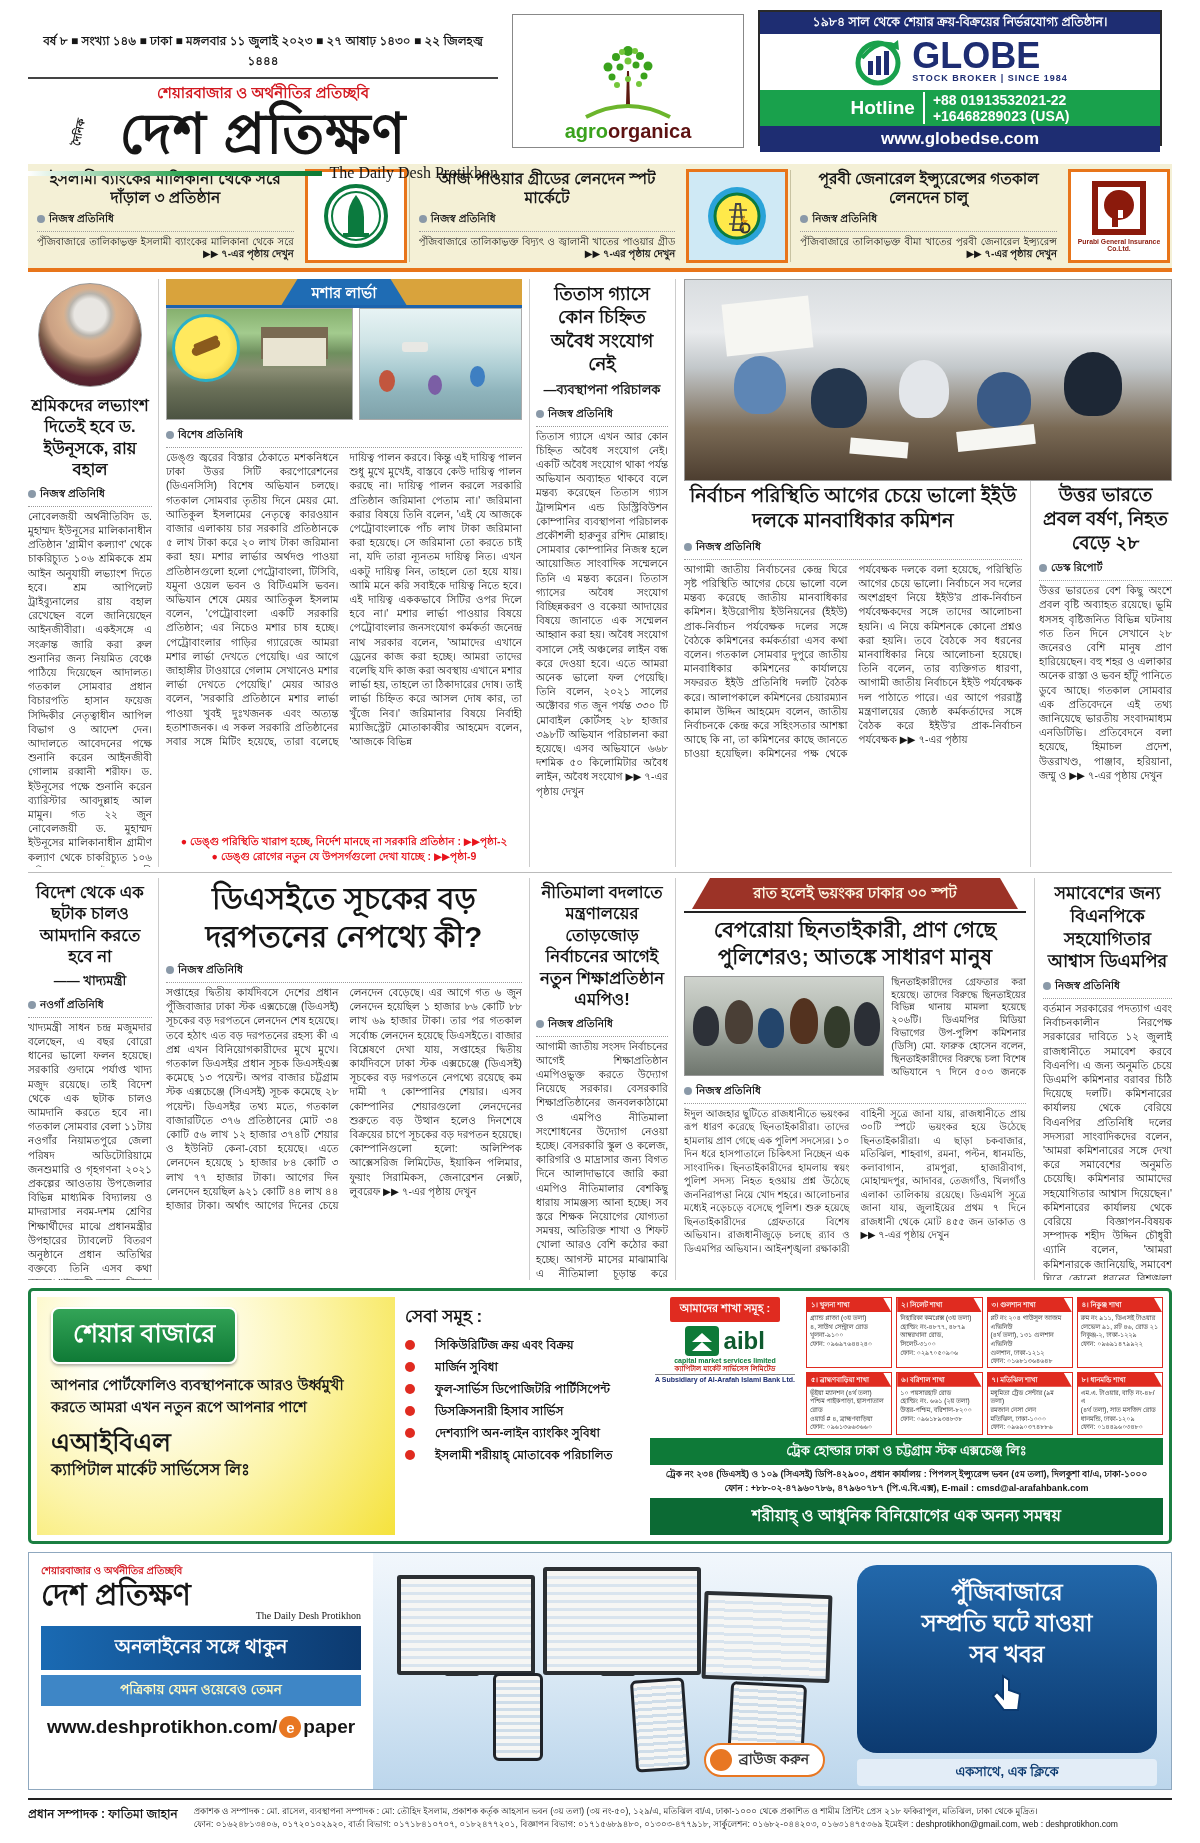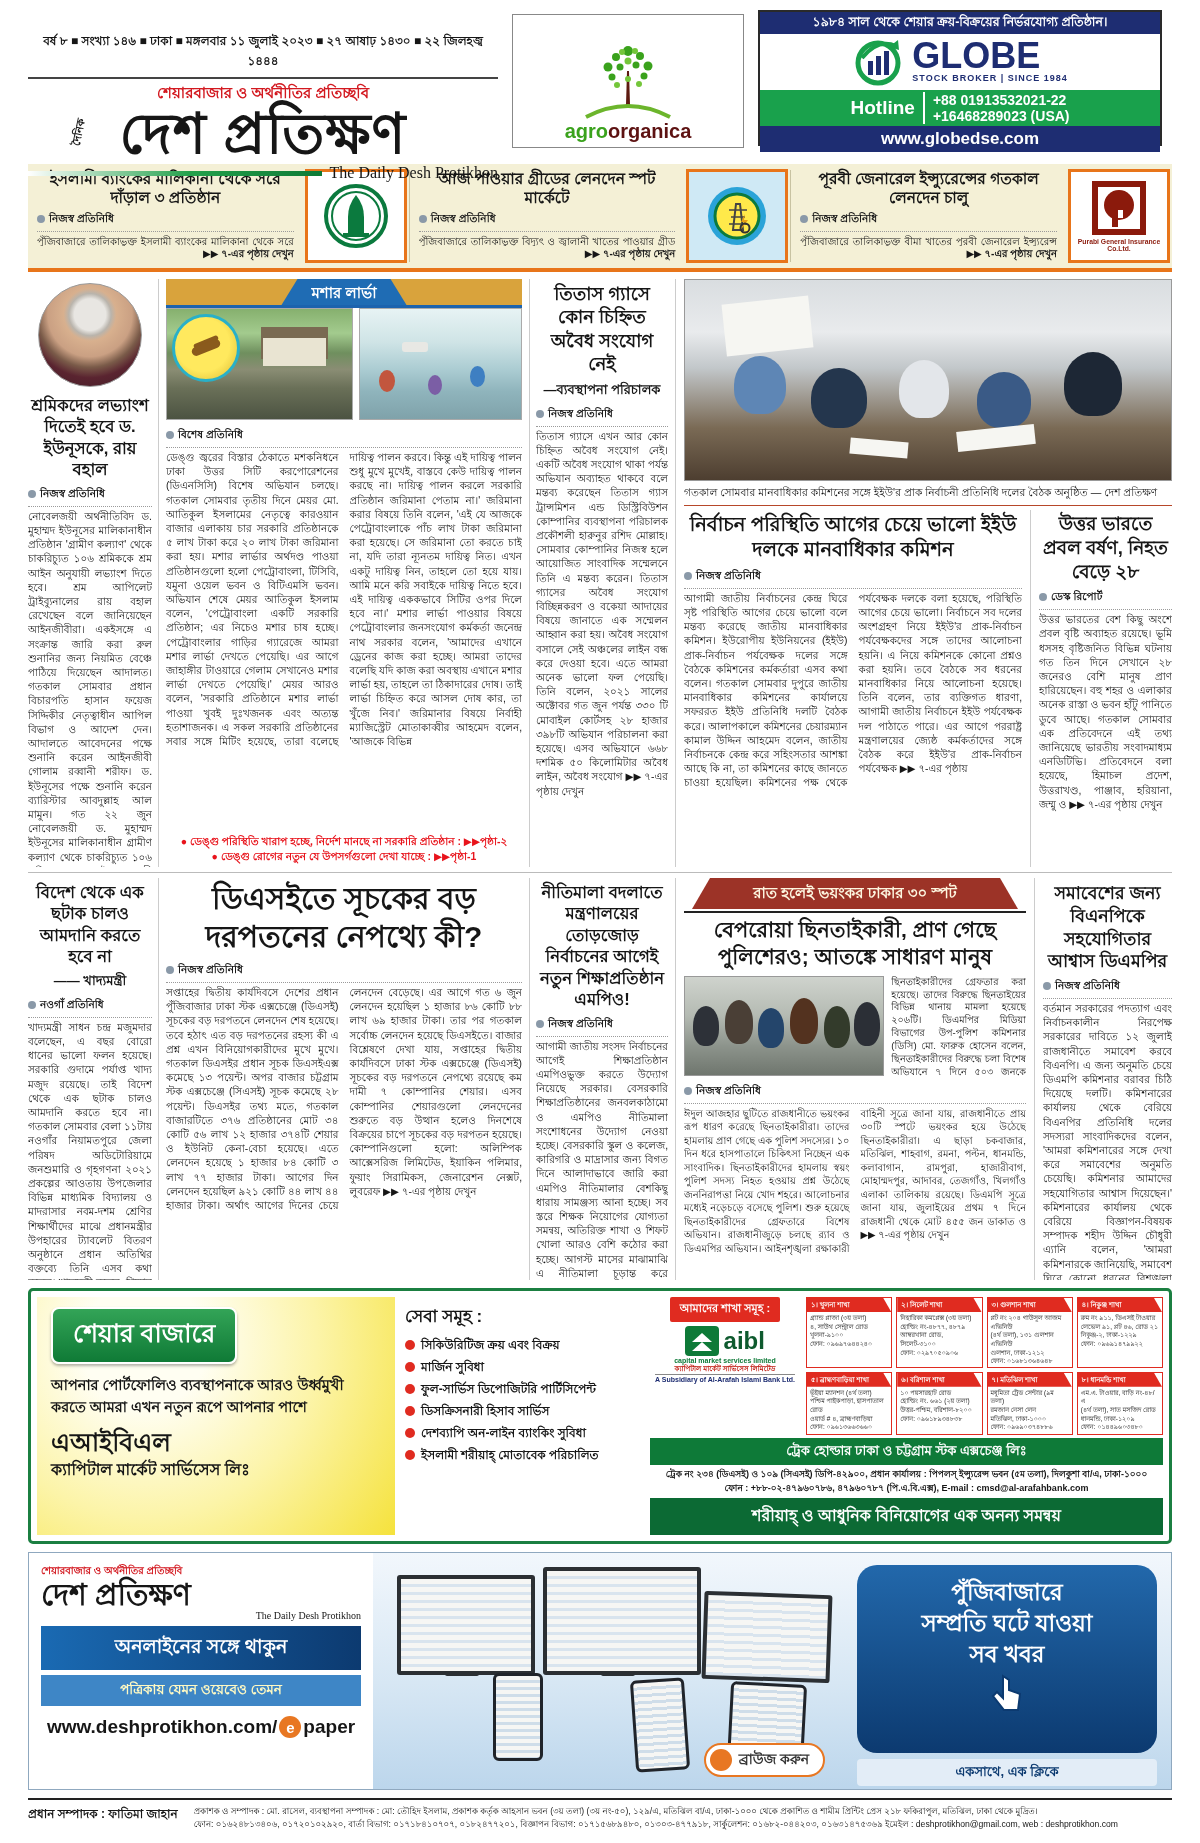--- a/index.html
+++ b/index.html
@@ -89,21 +89,21 @@
   .side-note{flex:1;font-size:9.6px;line-height:1.35;text-align:justify;overflow:hidden}
   
   .aibl{height:238px;border:3px solid #1b7f41;border-radius:5px;display:flex;margin-top:8px;padding:6px;gap:10px;background:#fff}
   .aibl-left{width:330px;background:radial-gradient(circle at 30% 20%,#fffef2 0 20%,#fcf4a8 55%,#f5e23c 100%);padding:10px 14px;display:flex;flex-direction:column}
   .share-box{align-self:flex-start;background:linear-gradient(180deg,#33a457,#0f7a36);color:#fff;font-size:25px;font-weight:800;padding:5px 20px;border-radius:8px;border:2px solid #fff;box-shadow:0 2px 3px rgba(0,0,0,.3)}
   .pitch{font-size:14.5px;font-weight:bold;line-height:1.55;margin:10px 0 8px}
   .aibl-brand{font-size:25px;font-weight:800;line-height:1.2}
   .aibl-brand2{font-size:16px;font-weight:bold}
   .services{width:235px;padding-top:6px}
   .svc-title{font-size:17px;font-weight:bold;}
-  .svc{font-size:12px;font-weight:bold;margin:7px 0;display:flex;gap:6px;align-items:flex-start;line-height:1.25}
+  .svc{font-size:12px;font-weight:bold;margin:7px 0;display:flex;gap:20px;align-items:flex-start;line-height:1.25}
   .rb{width:10px;height:10px;border-radius:50%;background:#e02b20;flex-shrink:0;margin-top:2px}
   .aibl-right{flex:1;display:flex;flex-direction:column;gap:3px}
   .ar-top{display:flex;gap:6px;flex:1;min-height:0}
   .ar-left{width:150px;display:flex;flex-direction:column;align-items:center}
   .branches-label{background:#e02b20;color:#fff;font-size:11px;font-weight:bold;padding:3px 10px;border-radius:2px;margin-bottom:4px;white-space:nowrap}
   .aibl-logo{text-align:center;line-height:1.1}
   .logo-mark{width:34px;height:30px;background:#0e7a38;border-radius:4px;margin:0 auto 1px;position:relative}
   .logo-mark:before{content:"";position:absolute;left:7px;top:7px;border-left:10px solid transparent;border-right:10px solid transparent;border-bottom:9px solid #fff}
   .logo-mark:after{content:"";position:absolute;left:7px;top:16px;border-left:10px solid transparent;border-right:10px solid transparent;border-bottom:9px solid #fff}
   .aibl-word{font-size:24px;font-weight:bold;color:#0e5a2e;display:inline-block;vertical-align:middle}
@@ -286,21 +286,21 @@
           <div class="blob" style="left:12%;top:55%;width:16px;height:22px;background:#c2563e"></div>
           <div class="blob" style="left:42%;top:60%;width:14px;height:20px;background:#7b5ea5"></div>
           <div class="blob" style="left:68%;top:52%;width:15px;height:21px;background:#3e7fc2"></div>
           <div class="blob" style="left:26%;top:30%;width:26px;height:10px;background:#e8e8e4;border-radius:3px"></div>
         </div>
       </div>
       <div class="by" style="margin-top:4px"><span class="dot"></span><span>বিশেষ প্রতিনিধি</span></div>
       <div class="bd two-col" style="flex:1">ডেঙ্গু জ্বরের বিস্তার ঠেকাতে মশকনিধনে ঢাকা উত্তর সিটি করপোরেশনের (ডিএনসিসি) বিশেষ অভিযান চলছে। গতকাল সোমবার তৃতীয় দিনে মেয়র মো. আতিকুল ইসলামের নেতৃত্বে কারওয়ান বাজার এলাকায় চার সরকারি প্রতিষ্ঠানকে ৫ লাখ টাকা করে ২০ লাখ টাকা জরিমানা করা হয়। মশার লার্ভার অর্থদণ্ড পাওয়া প্রতিষ্ঠানগুলো হলো পেট্রোবাংলা, টিসিবি, যমুনা ওয়েল ভবন ও বিটিএমসি ভবন। অভিযান শেষে মেয়র আতিকুল ইসলাম বলেন, 'পেট্রোবাংলা একটি সরকারি প্রতিষ্ঠান; এর নিচেও মশার চাষ হচ্ছে। পেট্রোবাংলার গাড়ির গ্যারেজে আমরা মশার লার্ভা দেখতে পেয়েছি। এর আগে জাহাঙ্গীর টাওয়ারে গেলাম সেখানেও মশার লার্ভা দেখতে পেয়েছি।' মেয়র আরও বলেন, 'সরকারি প্রতিষ্ঠানে মশার লার্ভা পাওয়া খুবই দুঃখজনক এবং অত্যন্ত হতাশাজনক। এ সকল সরকারি প্রতিষ্ঠানের সবার সঙ্গে মিটিং হয়েছে, তারা বলেছে দায়িত্ব পালন করবে। কিন্তু এই দায়িত্ব পালন শুধু মুখে মুখেই, বাস্তবে কেউ দায়িত্ব পালন করছে না। দায়িত্ব পালন করলে সরকারি প্রতিষ্ঠান জরিমানা পেতাম না।' জরিমানা করার বিষয়ে তিনি বলেন, 'এই যে আজকে পেট্রোবাংলাকে পাঁচ লাখ টাকা জরিমানা করা হয়েছে। সে জরিমানা তো করতে চাই না, যদি তারা ন্যূনতম দায়িত্ব নিত। এখন একটু দায়িত্ব নিন, তাহলে তো হয়ে যায়। আমি মনে করি সবাইকে দায়িত্ব নিতে হবে। এই দায়িত্ব এককভাবে সিটির ওপর দিলে হবে না।' মশার লার্ভা পাওয়ার বিষয়ে পেট্রোবাংলার জনসংযোগ কর্মকর্তা জনেন্দ্র নাথ সরকার বলেন, 'আমাদের এখানে ড্রেনের কাজ করা হচ্ছে। আমরা তাদের বলেছি যদি কাজ করা অবস্থায় এখানে মশার লার্ভা হয়, তাহলে তা ঠিকাদারের দোষ। তাই লার্ভা চিহ্নিত করে আসল দোষ কার, তা খুঁজে নিব।' জরিমানার বিষয়ে নির্বাহী ম্যাজিস্ট্রেট মোতাকাব্বীর আহমেদ বলেন, 'আজকে বিভিন্ন</div>
       <div class="notes">
         <div class="note">● <span>ডেঙ্গু পরিস্থিতি খারাপ হচ্ছে, নির্দেশ মানছে না সরকারি প্রতিষ্ঠান :  ▶▶পৃষ্ঠা-২</span></div>
-        <div class="note">● <span>ডেঙ্গু রোগের নতুন যে উপসর্গগুলো দেখা যাচ্ছে :  ▶▶পৃষ্ঠা-1</span></div>
+        <div class="note">● <span>ডেঙ্গু রোগের নতুন যে উপসর্গগুলো দেখা যাচ্ছে :  ▶▶পৃষ্ঠা-9</span></div>
       </div>
     </div>
 
     <div class="colC">
       <div class="h-sm" style="font-size:18px">তিতাস গ্যাসে কোন চিহ্নিত অবৈধ সংযোগ নেই</div>
       <div class="sub-attr">—ব্যবস্থাপনা পরিচালক</div>
       <div class="by"><span class="dot"></span><span>নিজস্ব প্রতিনিধি</span></div>
       <div class="bd" style="flex:1">তিতাস গ্যাসে এখন আর কোন চিহ্নিত অবৈধ সংযোগ নেই। একটি অবৈধ সংযোগ থাকা পর্যন্ত অভিযান অব্যাহত থাকবে বলে মন্তব্য করেছেন তিতাস গ্যাস ট্রান্সমিশন এন্ড ডিস্ট্রিবিউশন কোম্পানির ব্যবস্থাপনা পরিচালক প্রকৌশলী হারুনুর রশিদ মোল্লাহ। সোমবার কোম্পানির নিজস্ব হলে আয়োজিত সাংবাদিক সম্মেলনে তিনি এ মন্তব্য করেন। তিতাস গ্যাসের অবৈধ সংযোগ বিচ্ছিন্নকরণ ও বকেয়া আদায়ের বিষয়ে জানাতে এক সম্মেলন আহ্বান করা হয়। অবৈধ সংযোগ বসালে সেই অঞ্চলের লাইন বন্ধ করে দেওয়া হবে। এতে আমরা অনেক ভালো ফল পেয়েছি। তিনি বলেন, ২০২১ সালের অক্টোবর গত জুন পর্যন্ত ৩৩০ টি মোবাইল কোর্টসহ ২৮ হাজার ৩৯৮টি অভিযান পরিচালনা করা হয়েছে। এসব অভিযানে ৬৬৮ দশমিক ৫০ কিলোমিটার অবৈধ লাইন, অবৈধ সংযোগ  ▶▶ ৭-এর পৃষ্ঠায় দেখুন</div>
     </div>
 
@@ -308,21 +308,20 @@
       <div class="meet-photo">
         <div class="paper" style="left:8%;top:10%;width:18%;height:26%"></div>
         <div class="head-shape" style="left:10%;top:38%;width:52px;height:58px;background:#5e86b5"></div>
         <div class="head-shape" style="left:26%;top:44%;width:56px;height:60px;background:#24364d"></div>
         <div class="head-shape" style="left:44%;top:40%;width:50px;height:58px;background:#e3e6ea"></div>
         <div class="head-shape" style="left:60%;top:46%;width:54px;height:56px;background:#3a5a86"></div>
         <div class="head-shape" style="left:78%;top:36%;width:58px;height:64px;background:#1d2735"></div>
         <div class="paper" style="left:56%;top:74%;width:16%;height:10%"></div>
         <div class="paper" style="left:34%;top:80%;width:12%;height:8%;transform:rotate(5deg)"></div>
       </div>
-      <div class="caption">গতকাল সোমবার মানবাধিকার কমিশনের সঙ্গে ইইউ'র প্রাক নির্বাচনী প্রতিনিধি দলের বৈঠক অনুষ্ঠিত — দেশ প্রতিক্ষণ</div>
       <div class="subrow">
         <div class="eu">
           <div class="h-md">নির্বাচন পরিস্থিতি আগের চেয়ে ভালো ইইউ দলকে মানবাধিকার কমিশন</div>
           <div class="by"><span class="dot"></span><span>নিজস্ব প্রতিনিধি</span></div>
           <div class="bd two-col" style="flex:1">আগামী জাতীয় নির্বাচনের কেন্দ্র ঘিরে সৃষ্ট পরিস্থিতি আগের চেয়ে ভালো বলে মন্তব্য করেছে জাতীয় মানবাধিকার কমিশন। ইউরোপীয় ইউনিয়নের (ইইউ) প্রাক-নির্বাচন পর্যবেক্ষক দলের সঙ্গে বৈঠকে কমিশনের কর্মকর্তারা এসব কথা বলেন। গতকাল সোমবার দুপুরে জাতীয় মানবাধিকার কমিশনের কার্যালয়ে সফররত ইইউ প্রতিনিধি দলটি বৈঠক করে। আলাপকালে কমিশনের চেয়ারম্যান কামাল উদ্দিন আহমেদ বলেন, জাতীয় নির্বাচনকে কেন্দ্র করে সহিংসতার আশঙ্কা আছে কি না, তা কমিশনের কাছে জানতে চাওয়া হয়েছিল। কমিশনের পক্ষ থেকে পর্যবেক্ষক দলকে বলা হয়েছে, পরিস্থিতি আগের চেয়ে ভালো। নির্বাচনে সব দলের অংশগ্রহণ নিয়ে ইইউ'র প্রাক-নির্বাচন পর্যবেক্ষকদের সঙ্গে তাদের আলোচনা হয়নি। এ নিয়ে কমিশনকে কোনো প্রশ্নও করা হয়নি। তবে বৈঠকে সব ধরনের মানবাধিকার নিয়ে আলোচনা হয়েছে। তিনি বলেন, তার ব্যক্তিগত ধারণা, আগামী জাতীয় নির্বাচনে ইইউ পর্যবেক্ষক দল পাঠাতে পারে। এর আগে পররাষ্ট্র মন্ত্রণালয়ের জ্যেষ্ঠ কর্মকর্তাদের সঙ্গে বৈঠক করে ইইউ'র প্রাক-নির্বাচন পর্যবেক্ষক  ▶▶ ৭-এর পৃষ্ঠায়</div>
         </div>
         <div class="india">
           <div class="h-md" style="font-size:18.5px">উত্তর ভারতে প্রবল বর্ষণ, নিহত বেড়ে ২৮</div>
           <div class="by"><span class="dot"></span><span>ডেস্ক রিপোর্ট</span></div>
           <div class="bd" style="flex:1">উত্তর ভারতের বেশ কিছু অংশে প্রবল বৃষ্টি অব্যাহত রয়েছে। ভূমি ধসসহ বৃষ্টিজনিত বিভিন্ন ঘটনায় গত তিন দিনে সেখানে ২৮ জনেরও বেশি মানুষ প্রাণ হারিয়েছেন। বহু শহর ও এলাকার অনেক রাস্তা ও ভবন হাঁটু পানিতে ডুবে আছে। গতকাল সোমবার এক প্রতিবেদনে এই তথ্য জানিয়েছে ভারতীয় সংবাদমাধ্যম এনডিটিভি। প্রতিবেদনে বলা হয়েছে, হিমাচল প্রদেশ, উত্তরাখণ্ড, পাঞ্জাব, হরিয়ানা, জম্মু ও  ▶▶ ৭-এর পৃষ্ঠায় দেখুন</div>

